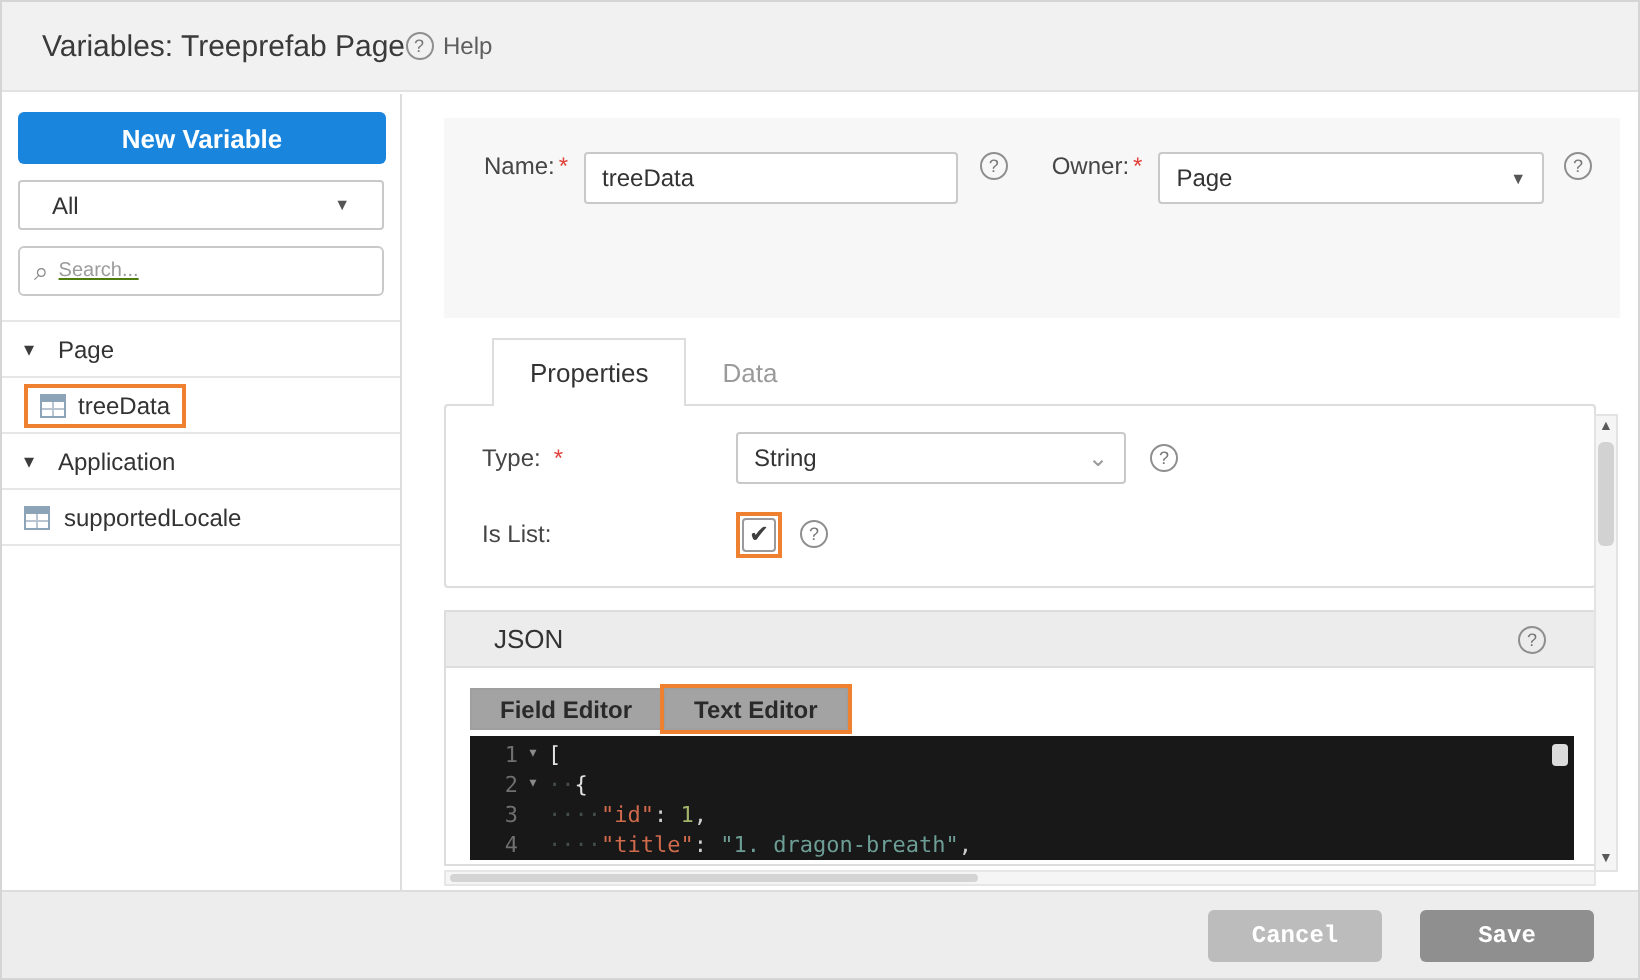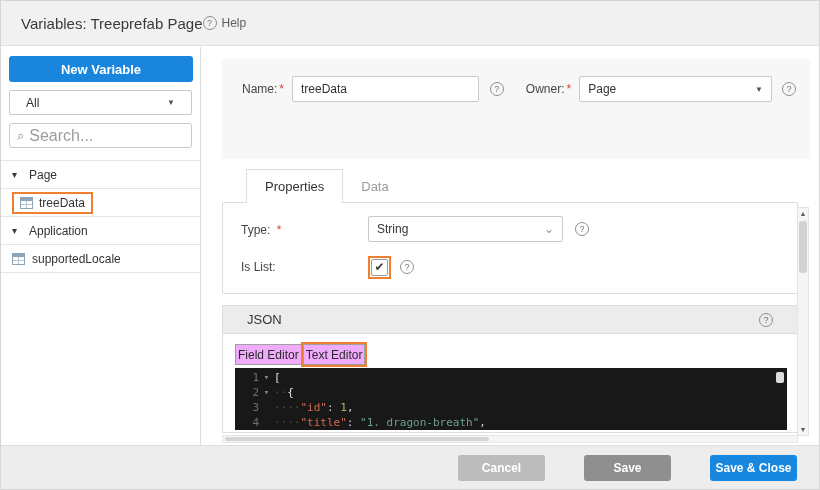--- a/index.html
+++ b/index.html
@@ -21,37 +21,37 @@
              border-right:1px solid #ddd; }
   .btn-new { display:block; margin:9px 8px 0; width:184px; height:26px; background:#1a85dd; color:#fff;
              border:none; border-radius:3px; font-size:13px; font-weight:bold; font-family:inherit; cursor:pointer; }
   .filter { margin:8px 8px 0; height:25px; border:1px solid #c9c9c9; border-radius:2px; background:#fff;
             display:flex; align-items:center; justify-content:space-between; padding:0 16px;
             font-size:12px; color:#333; cursor:pointer; }
   .caret-sm { font-size:8px; color:#555; }
   .search { margin:8px 8px 0; height:25px; border:1px solid #c9c9c9; border-radius:3px; background:#fff;
             display:flex; align-items:center; padding:0 7px; gap:5px; }
   .search .mag { font-size:13px; color:#8a8a8a; line-height:1; }
-  .search input { border:none; outline:none; flex:1; min-width:0; font-size:16px; color:#4d7c0f; font-family:inherit; background:transparent; }
+  .search input { border:none; outline:none; flex:1; min-width:0; font-size:10px; color:#4d7c0f; font-family:inherit; background:transparent;text-decoration:underline; }
   .search input::placeholder { color:#9c9c9c; }
   .tree { margin-top:12px; border-top:1px solid #e6e6e6; }
   .trow { height:28px; display:flex; align-items:center; padding:0 11px; gap:7px;
           border-bottom:1px solid #e6e6e6; font-size:12px; color:#333; cursor:pointer; background:#fff; }
   .trow .tcaret { font-size:10px; color:#3c3c3c; width:10px; }
   .vicon { flex:none; display:inline-flex; }
 
   
   .ann { border:2px solid #ef8030; }
   .ann-inline { display:inline-flex; align-items:center; }
 
   
   .main { position:absolute; left:201px; top:46px; right:0; bottom:44px; background:#fff; }
 
   .formhead { position:absolute; left:20px; top:12px; width:588px; height:100px; background:#f7f7f7; }
-  .fh-row { position:absolute; left:20px; right:14px; display:flex; align-items:center; }
+  .fh-row { position:absolute; left:20px; right:14px; display:flex; }
   .fh-row1 { top:17px; height:26px; }
   .fh-row2 { top:59px; height:24px; }
   .lbl { font-size:12px; color:#454545; white-space:nowrap; }
   .req { color:#e0403a; font-size:12px; margin-left:2px; }
   .tinput { height:26px; border:1px solid #c9c9c9; border-radius:2px; background:#fff; font-size:12px;
             color:#333; padding:0 8px; font-family:inherit; outline:none; }
   .sel { height:26px; border:1px solid #c9c9c9; border-radius:2px; background:#fff; display:flex;
          align-items:center; justify-content:space-between; padding:0 8px; font-size:12px; color:#333; cursor:pointer; }
   .model-val { font-size:12.5px; font-weight:bold; color:#333; padding:2px 6px; background:#f7f7f7; }
 
@@ -69,21 +69,21 @@
   .cb-wrap { padding:1px; line-height:0; }
   .cb { width:17px; height:17px; border:1px solid #9a9a9a; border-radius:2px; background:#fff;
         display:inline-flex; align-items:center; justify-content:center; font-size:12px; color:#3f3f3f; cursor:pointer; }
   .cb .check { display:none; }
   .cb.checked .check { display:block; }
 
   .jsonp { top:258px; height:128px; }
   .jhead { height:28px; background:#ececec; border-bottom:1px solid #ddd; display:flex; align-items:center;
            justify-content:space-between; padding:0 24px; font-size:13px; color:#333; }
   .jtoggle { position:absolute; left:12px; top:36px; display:flex; align-items:center; }
-  .jbtn { height:21px; padding:0 2px; font-size:12px; font-weight:normal; color:#2a2a2a; background:#f0abfc;
+  .jbtn { height:21px; padding:0 14px; font-size:12px; font-weight:bold; color:#2a2a2a; background:#a3a3a3;
           border:1px solid #9f9f9f; cursor:pointer; font-family:inherit; display:inline-flex; align-items:center; }
   .jbtn.first { border-right:none; }
 
   .editor { position:absolute; left:12px; top:62px; right:10px; bottom:2px; background:#181818;
             font-family:"DejaVu Sans Mono", monospace; font-size:11px; line-height:15px;
             overflow:hidden; padding-top:2px; cursor:text; }
   .cline { display:flex; white-space:pre; }
   .gnum { width:24px; text-align:right; color:#6f6f6f; flex:none; }
   .fold { width:15px; text-align:center; color:#8a8a8a; font-size:9px; flex:none; }
   .tok-ws { color:#434d4d; }
@@ -102,21 +102,21 @@
   .vsb .vthumb { position:absolute; top:13px; left:1px; width:8px; height:52px; background:#d2d2d2; border-radius:3px; }
   .hsb { position:absolute; left:20px; width:576px; bottom:2px; height:8px; background:#f5f5f5;
          border:1px solid #e6e6e6; cursor:pointer; }
   .hsb .hthumb { position:absolute; left:2px; top:1px; height:4px; width:46%; background:#d4d4d4; border-radius:2px; }
 
   
   .footer { position:absolute; left:0; bottom:0; width:100%; height:44px; background:#ededed;
             border-top:1px solid #ddd; display:flex; align-items:center; justify-content:flex-end;
             gap:19px; padding-right:22px; }
   .fbtn { width:87px; height:26px; border:none; border-radius:3px; font-size:12px; font-weight:bold;
-          color:#fff; font-family:Liberation Sans, sans-serif; cursor:pointer;margin-left:20px; }
+          color:#fff; font-family:Liberation Mono, monospace; cursor:pointer; }
   .fbtn.cancel { background:#bcbcbc; }
   .fbtn.save { background:#8f8f8f; }
   .fbtn.primary { background:#1787e0; }
 </style>
 </head>
 <body>
 
 <div class="app">
 
   <div class="header">
@@ -251,16 +251,15 @@
     </div>
 
     <div class="hsb">
       <span class="hthumb"></span>
     </div>
   </div>
 
   <div class="footer">
     <button class="fbtn cancel">Cancel</button>
     <button class="fbtn save">Save</button>
-    <button class="fbtn primary">Save &amp; Close</button>
   </div>
 
 </div>
 
 </body></html>

